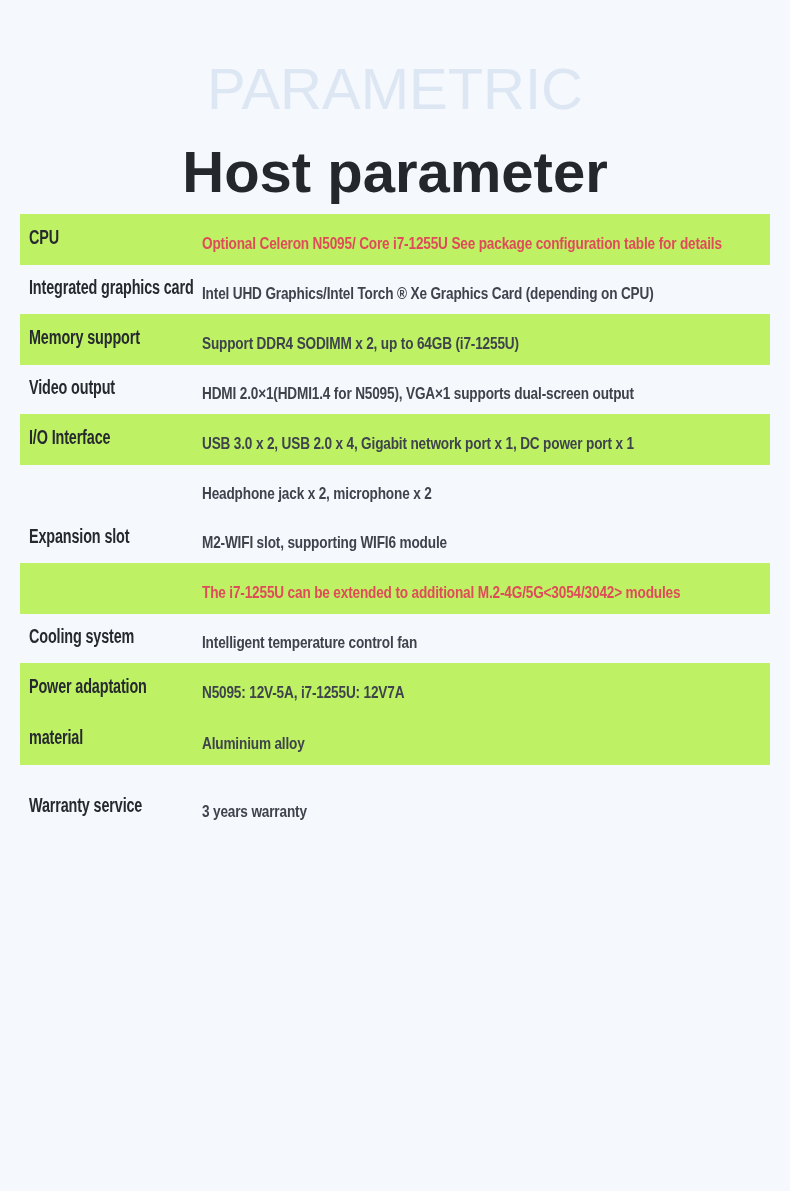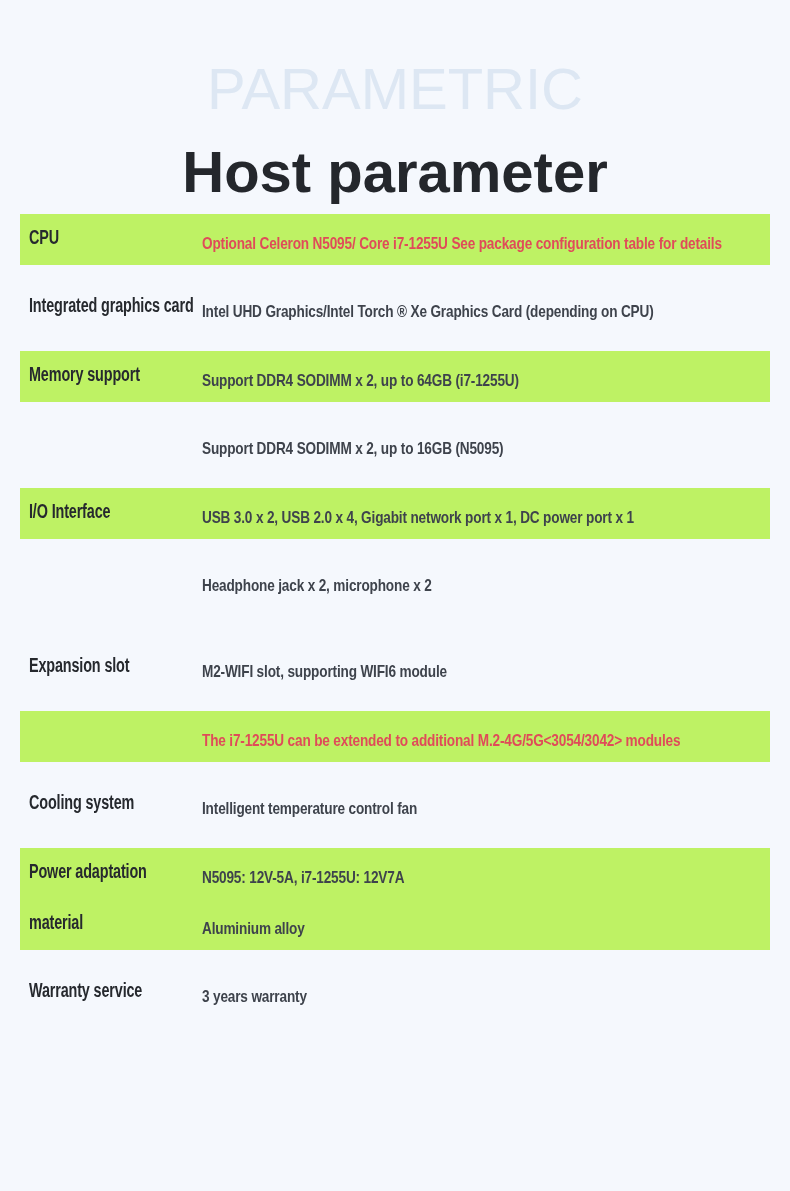--- a/index.html
+++ b/index.html
@@ -26,21 +26,21 @@
     font-size: 58px; font-weight: bold;
     color: #24272c;
     line-height: 1;
     z-index: 2;
     margin-top: 44px;
   }
   
   .spec-table { position: absolute; top: 214px; left: 20px; width: 750px; z-index: 3; }
   .row { position: relative; width: 750px; }
   .row.blue  { height: 51px; background: #bef264; }
-  .row.white { height: 86px; background: transparent; }
+  .row.white { height: 49px; background: transparent; }
   .row.white.last { height: 86px; }
   .label {
     position: absolute; left: 9px; top: 50%;
     transform: translateY(-50%) translateY(-3px) scaleX(0.72);
     transform-origin: left center;
     font-size: 20px; font-weight: bold; letter-spacing: -0.2px;
     color: #26292e; white-space: nowrap;
     display: inline-block;
   }
   .value {
@@ -71,26 +71,26 @@
     <div class="row white">
       <span class="label">Integrated graphics card</span>
       <span class="value">Intel UHD Graphics/Intel Torch ® Xe Graphics Card (depending on CPU)</span>
     </div>
 
     <div class="row blue">
       <span class="label">Memory support</span>
       <span class="value">Support DDR4 SODIMM x 2, up to 64GB (i7-1255U)</span>
     </div>
 
-    <div class="row white">
-      <span class="label"></span>
-      <span class="value">Support DDR4 SODIMM x 2, up to 16GB (N5095)</span>
-    </div>
 
 
+    <div class="row white">
+      <span class="label">Video output</span>
+      <span class="value">HDMI 2.0×1(HDMI1.4 for N5095), VGA×1 supports dual-screen output</span>
+    </div>
 
     <div class="row blue">
       <span class="label">I/O Interface</span>
       <span class="value">USB 3.0 x 2, USB 2.0 x 4, Gigabit network port x 1, DC power port x 1</span>
     </div>
 
     <div class="row white">
       <span class="label"></span>
       <span class="value">Headphone jack x 2, microphone x 2</span>
     </div>

